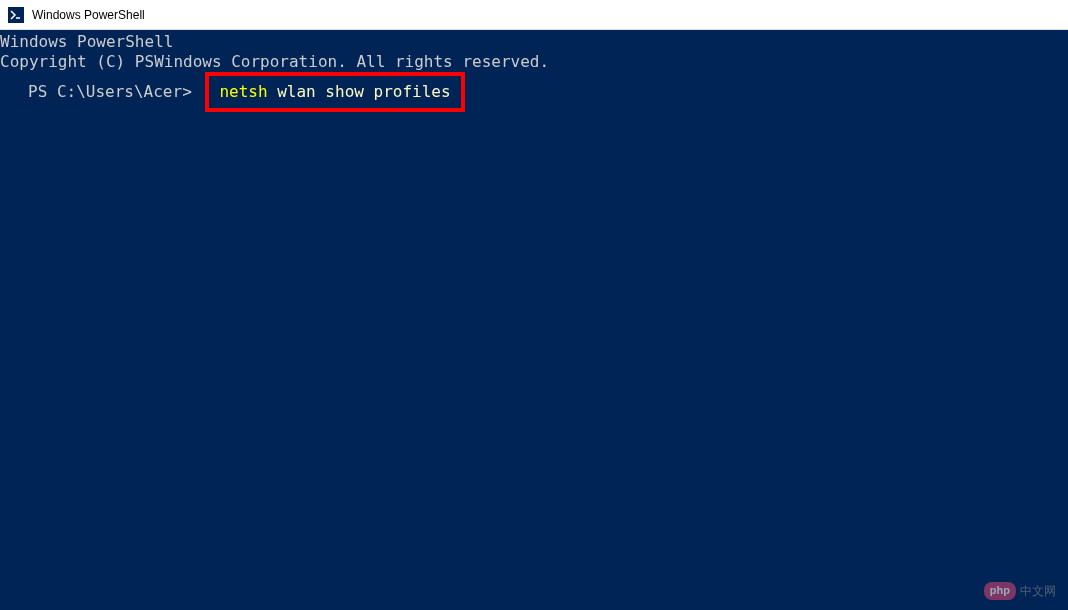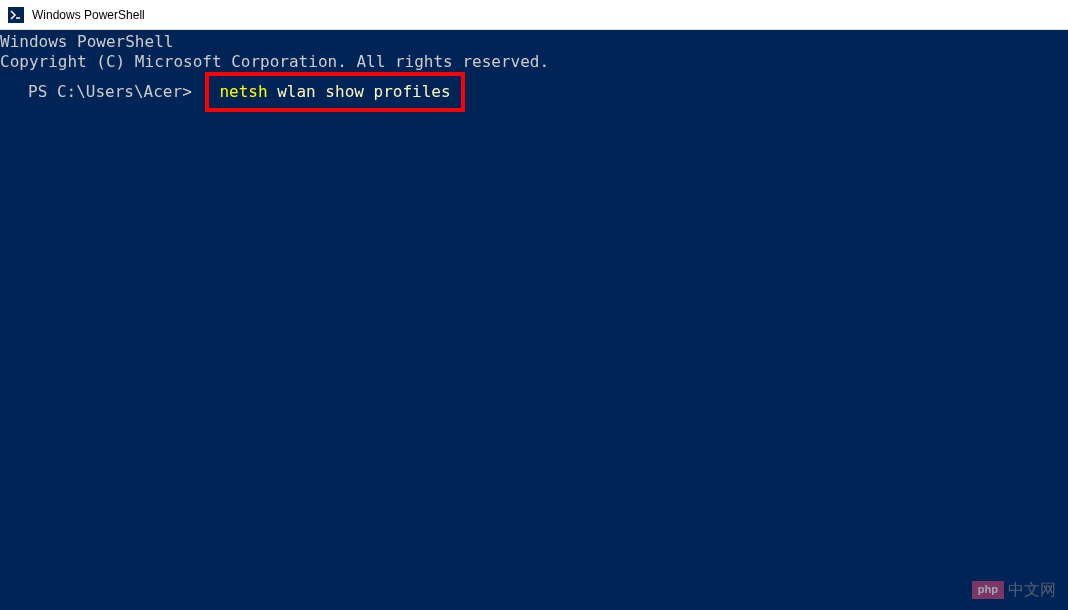--- a/index.html
+++ b/index.html
@@ -78,46 +78,46 @@
       align-items: center;
       opacity: 0.6;
     }
     .watermark-badge {
       background: #d0436c;
       color: #ffffff;
       font-family: Arial, sans-serif;
       font-size: 11px;
       font-weight: bold;
       padding: 2px 6px;
-      border-radius: 0;
+      border-radius: 8px;
       margin-right: 4px;
     }
     .watermark-text {
       color: #888888;
       font-family: Arial, sans-serif;
-      font-size: 16px;
+      font-size: 12px;
     }
   </style>
 </head>
 <body>
 
 <div class="title-bar">
   <span class="title-icon">
     <svg width="16" height="16" viewBox="0 0 16 16">
       <rect x="0" y="0" width="16" height="16" fill="#012456"></rect>
       <path d="M3 4 L7 8 L3 12" stroke="#ffffff" stroke-width="1.5" fill="none"></path>
       <line x1="8" y1="11" x2="12" y2="11" stroke="#ffffff" stroke-width="1.5"></line>
     </svg>
   </span>
   <span class="title-text">Windows PowerShell</span>
 </div>
 
 <div class="terminal">
   <div class="terminal-line">Windows PowerShell</div>
-  <div class="terminal-line">Copyright (C) Microsoft Corporation. All rights reserved.</div>
+  <div class="terminal-line">Copyright (C) PSWindows Corporation. All rights reserved.</div>
   <div class="terminal-line"></div>
   <div class="terminal-line"></div>
   <div class="prompt-line">
     <span class="prompt-text">PS C:\Users\Acer&gt; </span>
     <span class="command-highlight">
       <span class="cmd-yellow">netsh</span><span class="cmd-white"> wlan show profiles</span>
     </span>
   </div>
 
   <div class="watermark">

